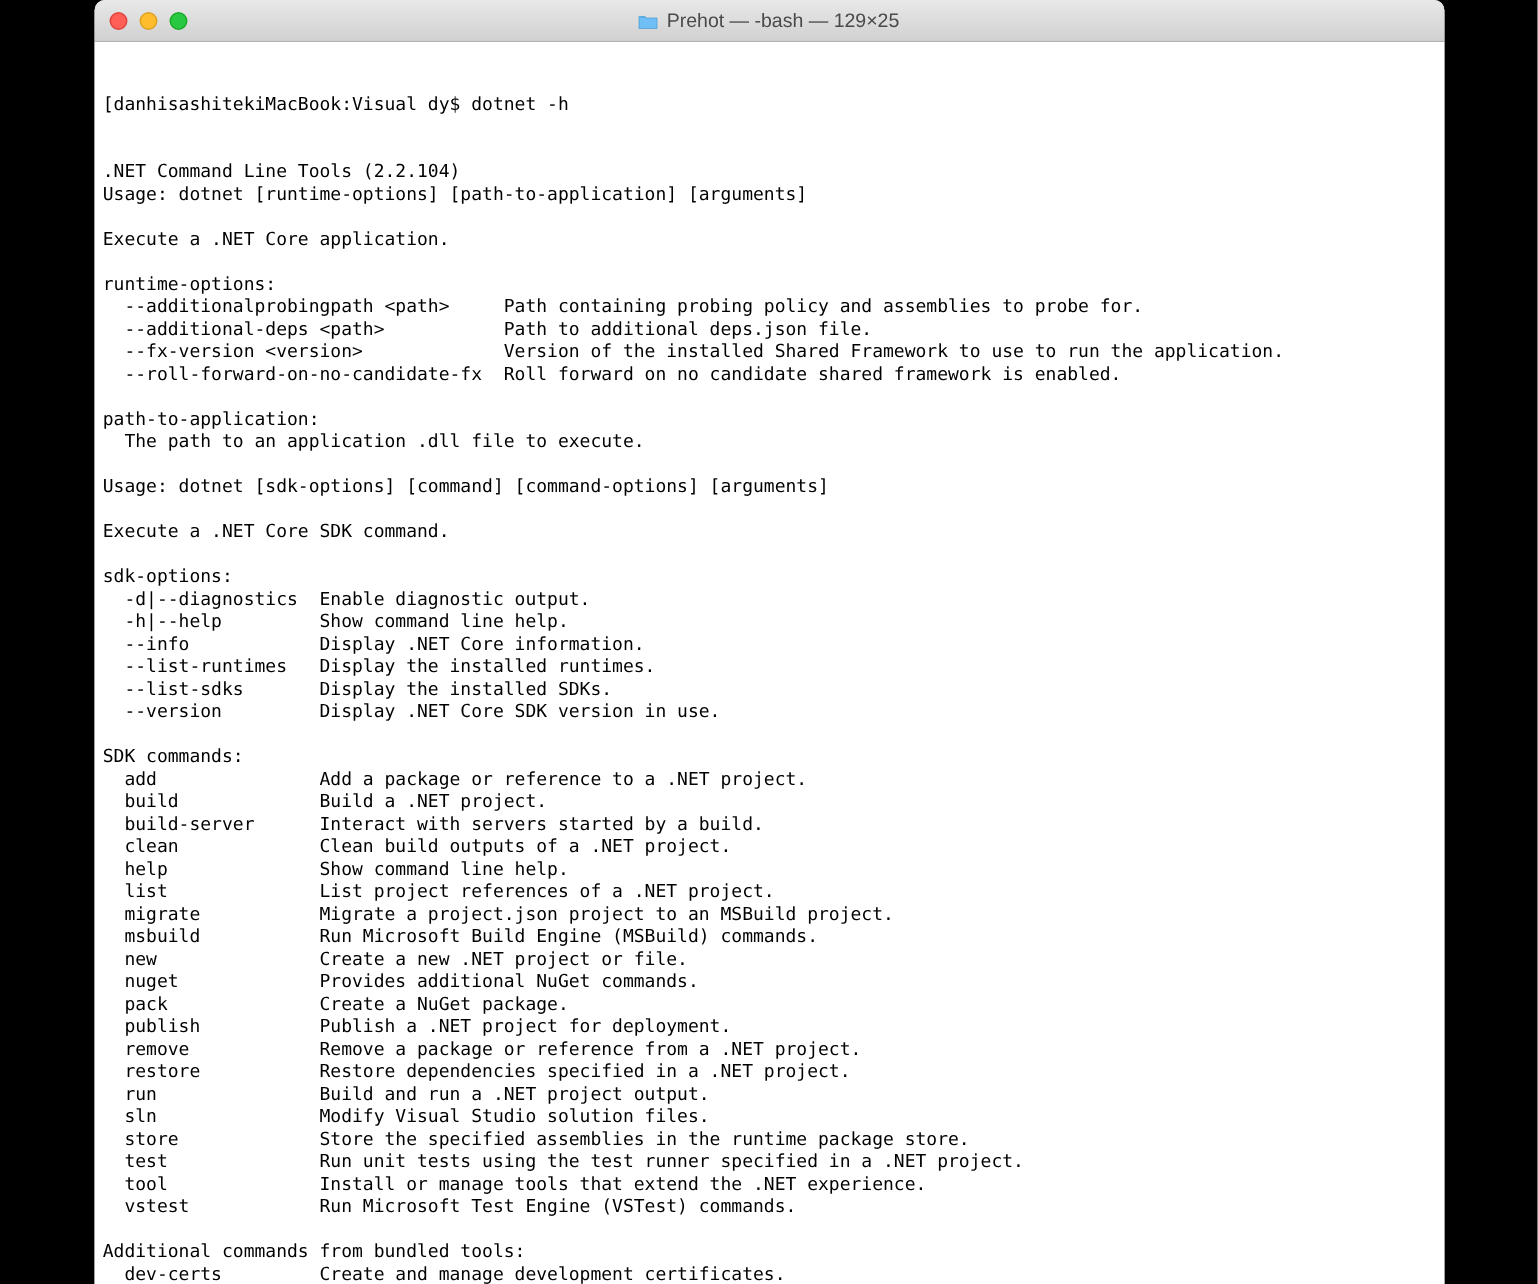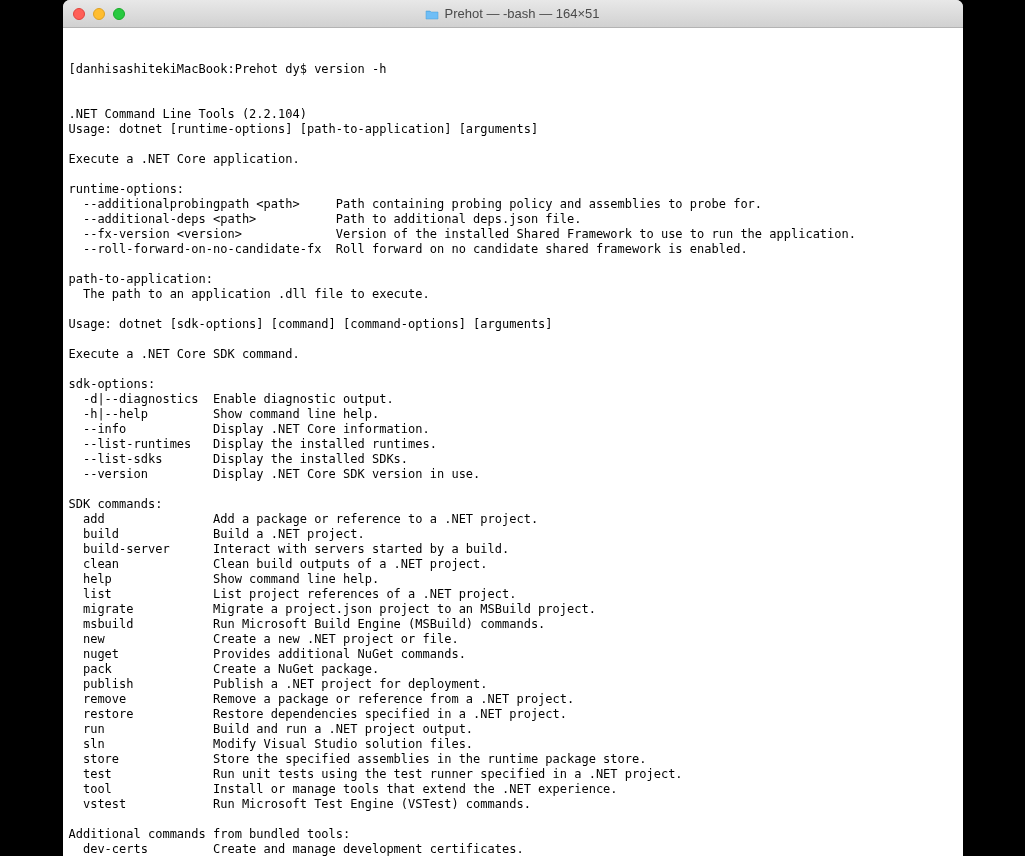--- a/index.html
+++ b/index.html
@@ -88,20 +88,20 @@
       <div class="light yellow"></div>
       <div class="light green"></div>
     </div>
     <div class="title">
       <span class="folder-icon">
         <svg viewBox="0 0 14 11" width="14" height="11">
           <path d="M1 2 L5 2 L6 3 L13 3 L13 10 L1 10 Z" fill="#6fbef6" stroke="#4a9ed6" stroke-width="0.5"></path>
           <path d="M1 2 L5 2 L6 3 L1 3 Z" fill="#5aaee6"></path>
         </svg>
       </span>
-      <span>Prehot — -bash — 164×51</span>
+      <span>Prehot — -bash — 129×25</span>
     </div>
   </div>
   <div class="terminal">
-    <div class="terminal-line">[danhisashitekiMacBook:Prehot dy$ version -h</div>
+    <div class="terminal-line">[danhisashitekiMacBook:Visual dy$ dotnet -h</div>
     <div id="terminal-output"><div class="terminal-line">.NET Command Line Tools (2.2.104)</div><div class="terminal-line">Usage: dotnet [runtime-options] [path-to-application] [arguments]</div><div class="terminal-line"></div><div class="terminal-line">Execute a .NET Core application.</div><div class="terminal-line"></div><div class="terminal-line">runtime-options:</div><div class="terminal-line">  --additionalprobingpath &lt;path&gt;     Path containing probing policy and assemblies to probe for.</div><div class="terminal-line">  --additional-deps &lt;path&gt;           Path to additional deps.json file.</div><div class="terminal-line">  --fx-version &lt;version&gt;             Version of the installed Shared Framework to use to run the application.</div><div class="terminal-line">  --roll-forward-on-no-candidate-fx  Roll forward on no candidate shared framework is enabled.</div><div class="terminal-line"></div><div class="terminal-line">path-to-application:</div><div class="terminal-line">  The path to an application .dll file to execute.</div><div class="terminal-line"></div><div class="terminal-line">Usage: dotnet [sdk-options] [command] [command-options] [arguments]</div><div class="terminal-line"></div><div class="terminal-line">Execute a .NET Core SDK command.</div><div class="terminal-line"></div><div class="terminal-line">sdk-options:</div><div class="terminal-line">  -d|--diagnostics  Enable diagnostic output.</div><div class="terminal-line">  -h|--help         Show command line help.</div><div class="terminal-line">  --info            Display .NET Core information.</div><div class="terminal-line">  --list-runtimes   Display the installed runtimes.</div><div class="terminal-line">  --list-sdks       Display the installed SDKs.</div><div class="terminal-line">  --version         Display .NET Core SDK version in use.</div><div class="terminal-line"></div><div class="terminal-line">SDK commands:</div><div class="terminal-line">  add               Add a package or reference to a .NET project.</div><div class="terminal-line">  build             Build a .NET project.</div><div class="terminal-line">  build-server      Interact with servers started by a build.</div><div class="terminal-line">  clean             Clean build outputs of a .NET project.</div><div class="terminal-line">  help              Show command line help.</div><div class="terminal-line">  list              List project references of a .NET project.</div><div class="terminal-line">  migrate           Migrate a project.json project to an MSBuild project.</div><div class="terminal-line">  msbuild           Run Microsoft Build Engine (MSBuild) commands.</div><div class="terminal-line">  new               Create a new .NET project or file.</div><div class="terminal-line">  nuget             Provides additional NuGet commands.</div><div class="terminal-line">  pack              Create a NuGet package.</div><div class="terminal-line">  publish           Publish a .NET project for deployment.</div><div class="terminal-line">  remove            Remove a package or reference from a .NET project.</div><div class="terminal-line">  restore           Restore dependencies specified in a .NET project.</div><div class="terminal-line">  run               Build and run a .NET project output.</div><div class="terminal-line">  sln               Modify Visual Studio solution files.</div><div class="terminal-line">  store             Store the specified assemblies in the runtime package store.</div><div class="terminal-line">  test              Run unit tests using the test runner specified in a .NET project.</div><div class="terminal-line">  tool              Install or manage tools that extend the .NET experience.</div><div class="terminal-line">  vstest            Run Microsoft Test Engine (VSTest) commands.</div><div class="terminal-line"></div><div class="terminal-line">Additional commands from bundled tools:</div><div class="terminal-line">  dev-certs         Create and manage development certificates.</div></div>
   </div>
 </div>
 
 </body></html>

